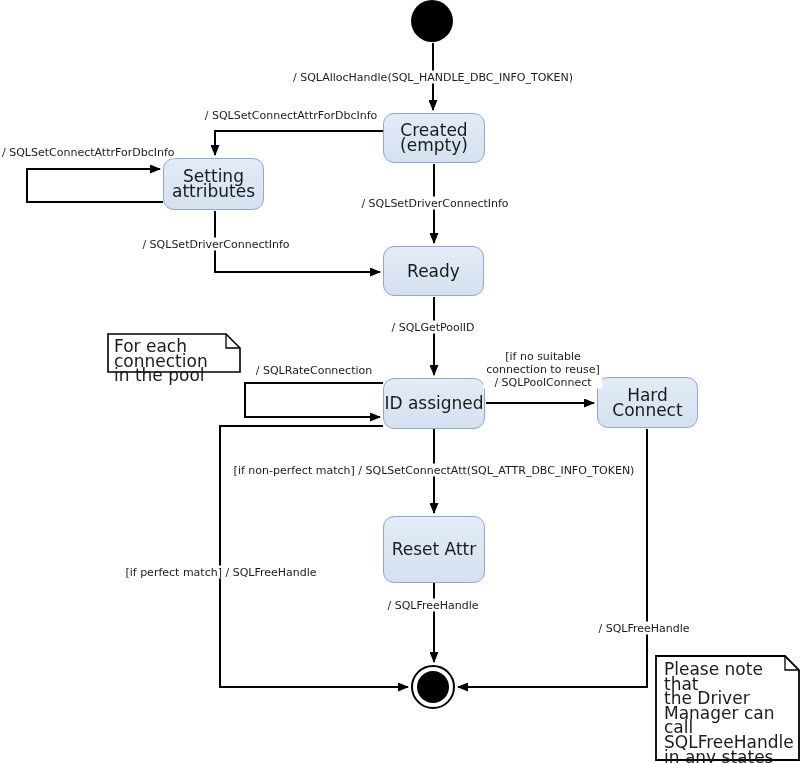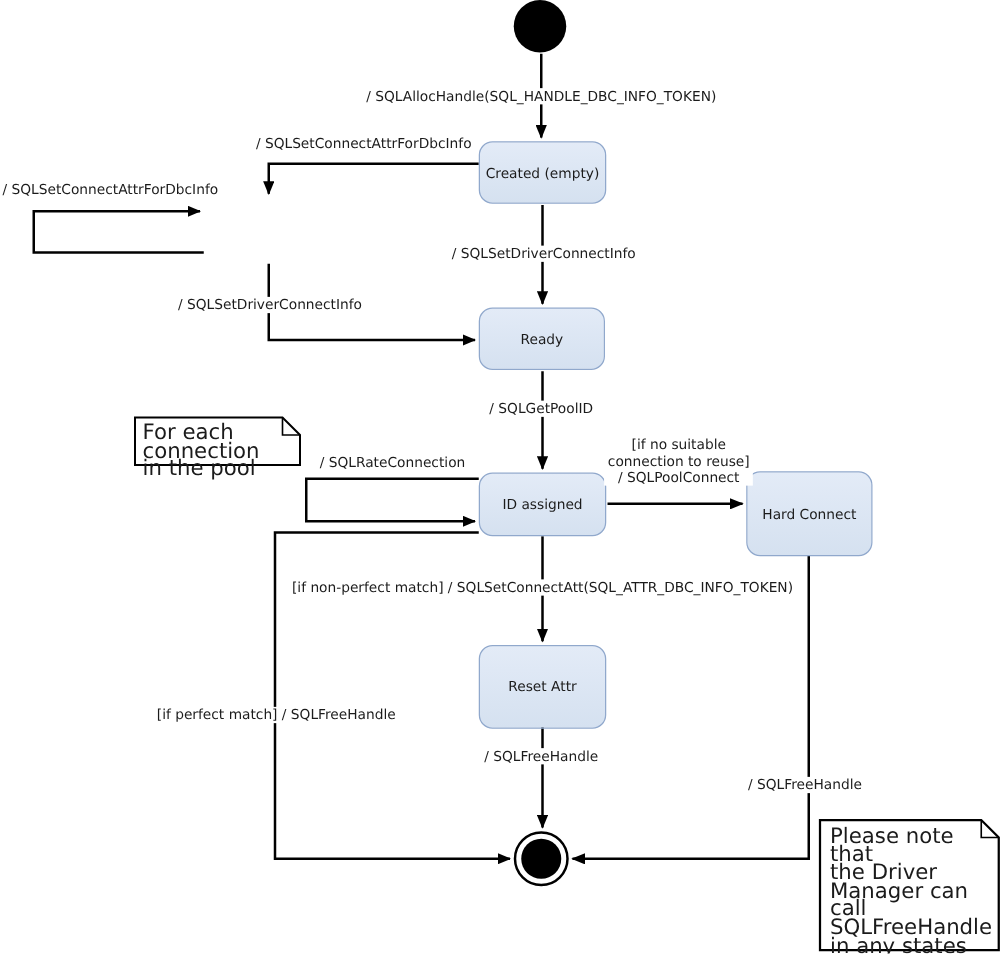--- a/index.html
+++ b/index.html
@@ -20,21 +20,21 @@
     color:var(--text);
     overflow:hidden;
   }
   .edges{position:absolute;left:0;top:0;width:806px;height:763px;}
   .state{
     position:absolute;
     border:1.4px solid var(--state-border);
     border-radius:11px;
     background:linear-gradient(180deg,var(--state-fill-top) 0%,var(--state-fill-bottom) 100%);
     display:flex;align-items:center;justify-content:center;
-    font-size:11px;color:var(--text);
+    font-size:17px;color:var(--text);
     text-align:center;white-space:pre-line;
     box-sizing:border-box;
     line-height:15px;
   }
   .edge-label{
     position:absolute;
     font-size:11px;color:var(--text);
     background:var(--page-bg);
     padding:0 3px;
     white-space:nowrap;
@@ -84,23 +84,25 @@
       <polygon points="108,334 226,334 240,348 240,372 108,372" fill="#ffffff" stroke="#000000" stroke-width="1.6"></polygon>
       <polyline points="226,334 226,348 240,348" fill="none" stroke="#000000" stroke-width="1.3"></polyline>
     </g>
     <g>
       <polygon points="656,656 785,656 799,670 799,760 656,760" fill="#ffffff" stroke="#000000" stroke-width="1.8"></polygon>
       <polyline points="785,656 785,670 799,670" fill="none" stroke="#000000" stroke-width="1.3"></polyline>
     </g>
   </svg>
 
   <div class="state" style="left:383px;top:113px;width:102px;height:50px">Created (empty)</div>
+  <div class="state" style="left:163px;top:158px;width:101px;height:52px">Setting
+attributes</div>
   <div class="state" style="left:383px;top:246px;width:101px;height:50px">Ready</div>
   <div class="state" style="left:383px;top:378px;width:102px;height:51px">ID assigned</div>
-  <div class="state" style="left:597px;top:377px;width:101px;height:68px">Hard Connect</div>
+  <div class="state" style="left:597px;top:377px;width:101px;height:51px">Hard Connect</div>
   <div class="state" style="left:383px;top:516px;width:102px;height:67px">Reset Attr</div>
 
   <div class="edge-label" style="left:433px;top:77px">/ SQLAllocHandle(SQL_HANDLE_DBC_INFO_TOKEN)</div>
   <div class="edge-label" style="left:291px;top:115px">/ SQLSetConnectAttrForDbcInfo</div>
   <div class="edge-label left-anchor" style="left:2px;top:152px">/ SQLSetConnectAttrForDbcInfo</div>
   <div class="edge-label" style="left:216px;top:244px">/ SQLSetDriverConnectInfo</div>
   <div class="edge-label" style="left:435px;top:203px">/ SQLSetDriverConnectInfo</div>
   <div class="edge-label" style="left:433px;top:327px">/ SQLGetPoolID</div>
   <div class="edge-label" style="left:314px;top:370px">/ SQLRateConnection</div>
   <div class="edge-label" style="left:434px;top:470px">[if non-perfect match] / SQLSetConnectAtt(SQL_ATTR_DBC_INFO_TOKEN)</div>

